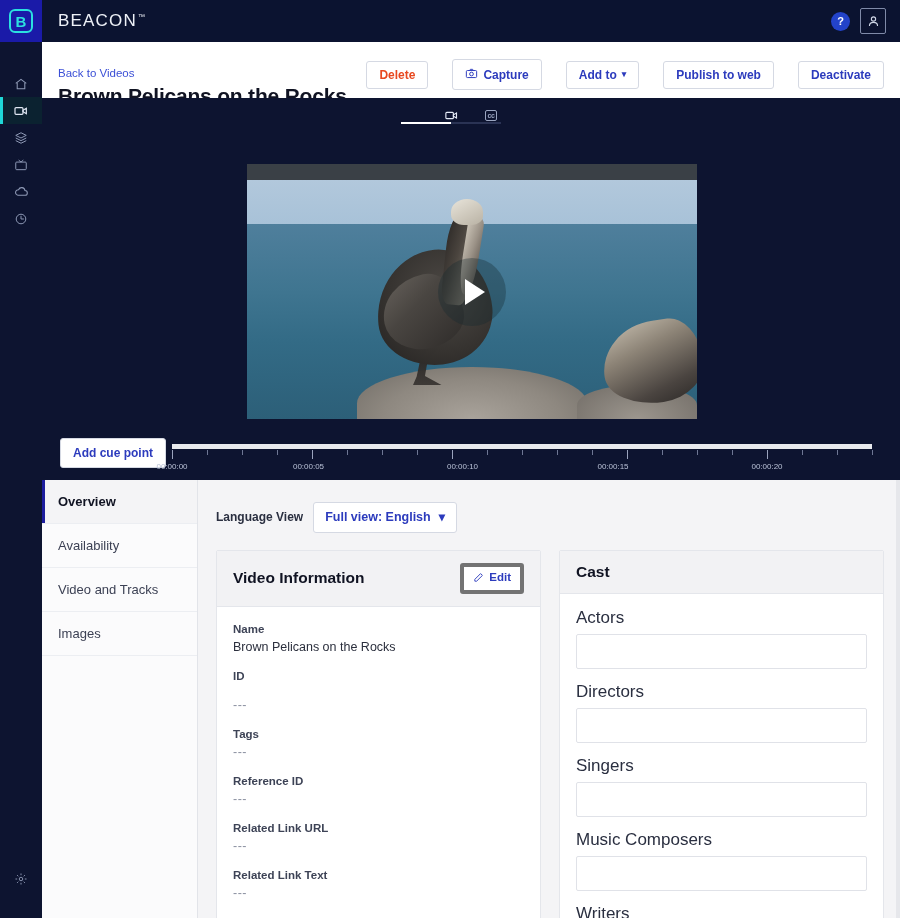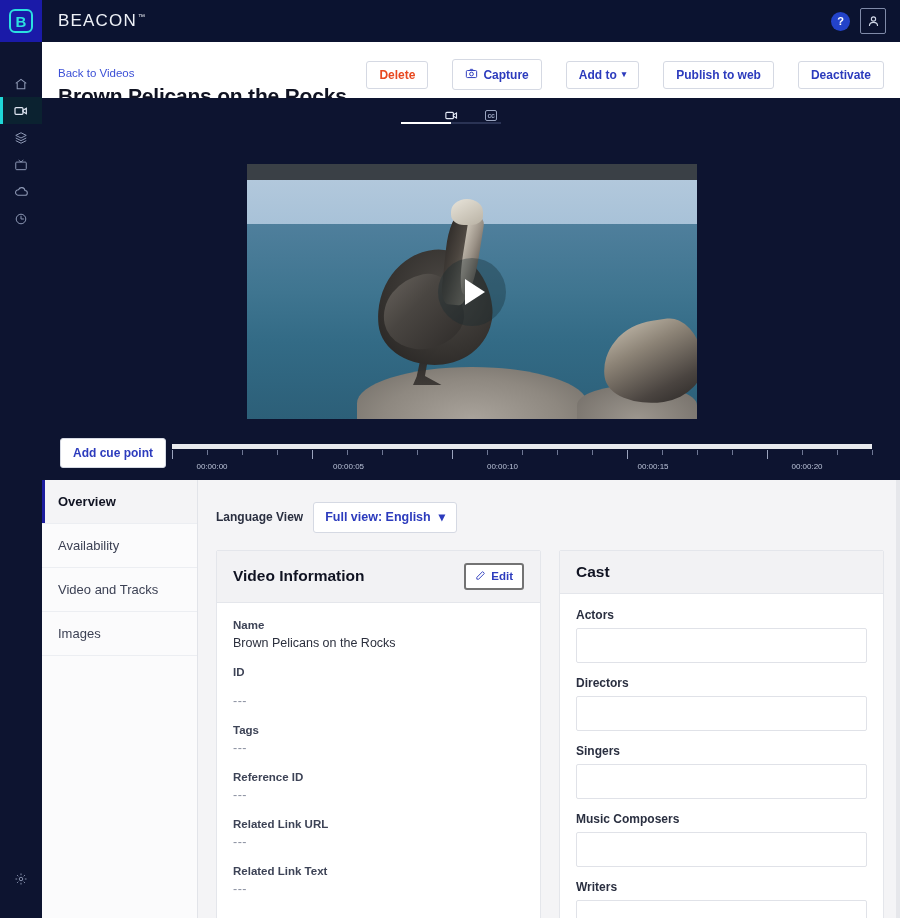--- a/index.html
+++ b/index.html
@@ -211,21 +211,20 @@
     position: absolute; left: 0; right: 0; top: 0; height: 5px; background: #e8eaee;
   }
   .tick {
     position: absolute; top: 6px; width: 1px; height: 5px; background: #6e7794;
   }
   .tick.major { height: 9px; background: #9aa3bd; }
   .tlabel {
     position: absolute; top: 18px; font-size: 8px; color: #b9c1d6;
     transform: translateX(-50%); white-space: nowrap;
     font-family: "Liberation Sans", sans-serif;
-    margin-left: 40px;
   }
 
   
   .content {
     position: absolute; top: 480px; left: 42px; width: 858px; height: 548px;
     background: #f4f4f6;
   }
   .leftnav {
     position: absolute; left: 0; top: 0; width: 156px; height: 438px;
     background: #fbfbfc; border-right: 1px solid #e2e4e9;
@@ -258,32 +257,32 @@
   .card {
     background: #fff; border: 1px solid #e4e6eb; border-radius: 2px;
     width: 325px; flex: none; overflow: hidden;
   }
   .card-head {
     background: #f2f2f4; border-bottom: 1px solid #e4e6eb;
     padding: 12px 16px; display: flex; align-items: center;
   }
   .card-title { font-size: 15.5px; font-weight: bold; color: #101322; }
   .edit-btn {
-    margin-left: auto; background: #fff; border: 2px solid #737373; border-radius: 3px;
+    margin-left: auto; background: #fff; border: 4px solid #737373; border-radius: 3px;
     color: #2c3bbd; font-size: 11.5px; font-weight: bold; padding: 5px 9px;
-    cursor: pointer; display: flex; align-items: center; gap: 5px; line-height: 1;
+    cursor: pointer; display: flex; align-items: flex-start; gap: 5px; line-height: 1;
     font-family: "Liberation Sans", sans-serif;
   }
   .card-body { padding: 14px 16px 16px 16px; }
   .field { margin-bottom: 11px; }
   .field-label { font-size: 11.5px; font-weight: bold; color: #3d4356; line-height: 1.5; }
   .field-value { font-size: 12.5px; color: #2b2f3d; line-height: 1.5; }
   .field-value.empty { color: #8a90a0; letter-spacing: 0.5px; }
   .cast-field { margin-bottom: 13px; }
-  .cast-label { font-size: 12px; font-weight: bold; color: #2a2f40; margin-bottom: 6px; }
+  .cast-label { font-size: 17px; font-weight: normal; color: #2a2f40; margin-bottom: 6px; }
   .cast-input {
     width: 100%; height: 35px; border: 1px solid #e0e2e8; border-radius: 2px;
     background: #fff; outline: none; font-family: "Liberation Sans", sans-serif;
     font-size: 12px; padding: 0 8px; color: #2b2f3d;
   }
   .scroll-hint {
     position: absolute; right: 0; top: 0; width: 4px; bottom: 0; background: #e6e7eb;
   }
 </style>
 </head>

